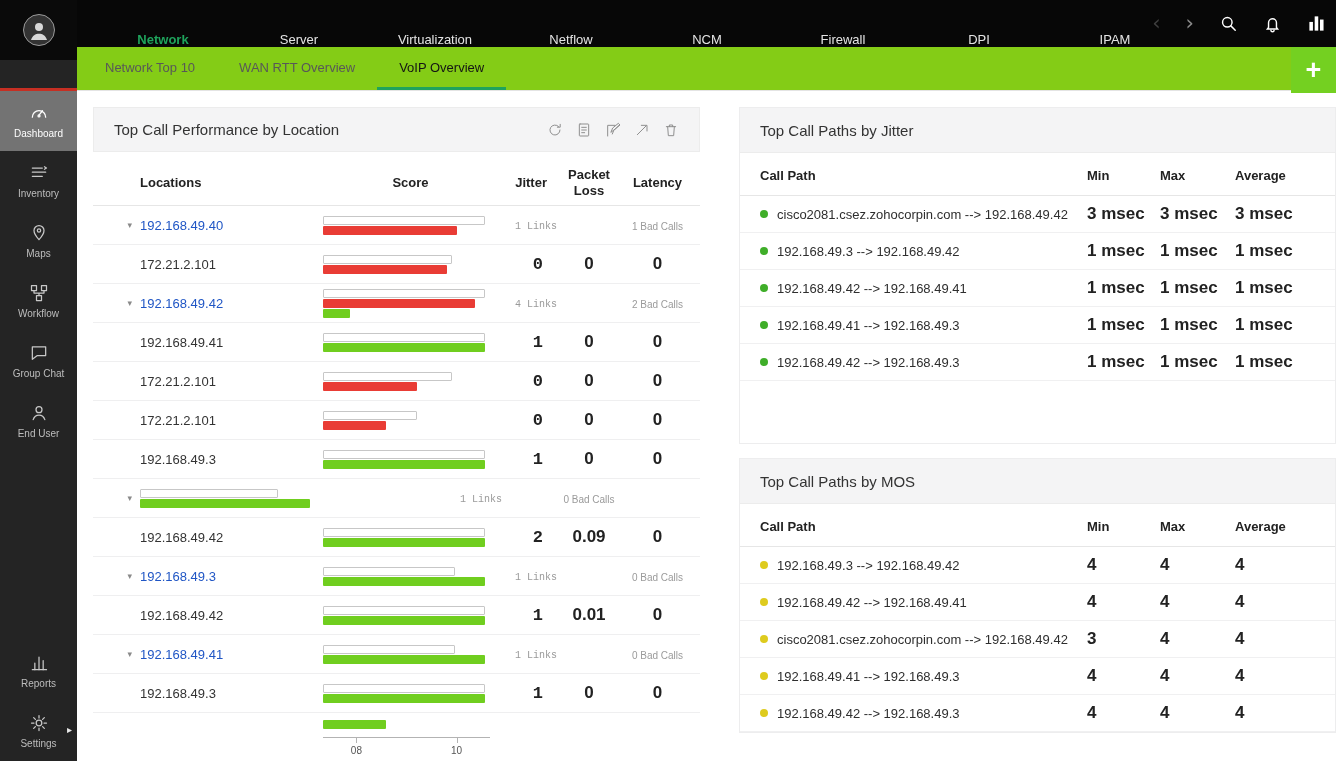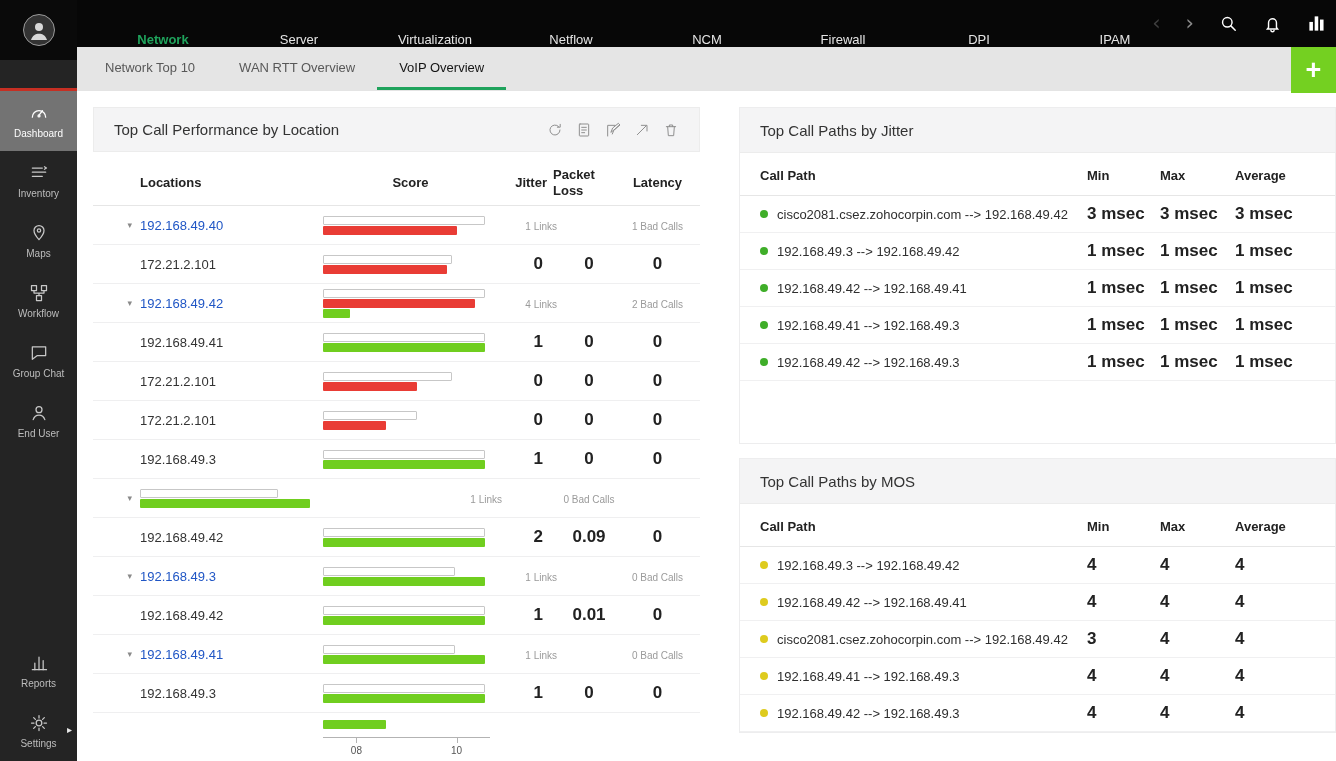--- a/index.html
+++ b/index.html
@@ -29,52 +29,52 @@
 
   .topnav{height:47px;flex-shrink:0;background:#070707;display:flex;align-items:flex-end;padding-left:18px;position:relative;}
   .nav-item{width:136px;text-align:center;font-size:13px;color:#e4e4e4;cursor:pointer;white-space:nowrap;}
   .nav-item.active{color:var(--accent-green);font-weight:bold;}
   .nav-right{position:absolute;right:10px;top:0;height:47px;display:flex;align-items:center;gap:25px;}
   .chev{font-size:21px;line-height:1;cursor:pointer;color:#8a8a8a;font-family:"DejaVu Sans",sans-serif;}
   .chev.dim{color:#3e3e3e;}
   .nav-ic svg{width:19px;height:19px;stroke:#fff;fill:none;stroke-width:1.8;stroke-linecap:round;display:block;cursor:pointer;}
   .nav-ic.filled svg{fill:#fff;stroke:none;}
 
-  .tabbar{height:44px;flex-shrink:0;background:#e5e5e5;border-bottom:1px solid #e4e4e4;display:flex;align-items:stretch;padding-left:6px;position:relative;}
+  .tabbar{height:44px;flex-shrink:0;background:#84cc16;border-bottom:1px solid #e4e4e4;display:flex;align-items:stretch;padding-left:6px;position:relative;}
   .tab{padding:0 22px;display:flex;align-items:center;font-size:13px;color:#585858;cursor:pointer;border-bottom:3px solid transparent;white-space:nowrap;}
   .tab.active{color:#141414;border-bottom-color:var(--accent-green);}
   .add-btn{position:absolute;right:0;top:0;width:45px;height:46px;background:var(--plus-green);color:#fff;border:none;font-size:27px;font-weight:bold;line-height:44px;text-align:center;cursor:pointer;font-family:"Liberation Sans",sans-serif;}
 
   .content{flex:1;display:flex;gap:39px;padding:16px 0 0 16px;background:#fff;overflow:hidden;}
 
   .panel-head{height:45px;background:#f4f4f5;border:1px solid #ececec;display:flex;align-items:center;justify-content:space-between;padding:0 20px;font-size:15px;color:#333;}
   .tools{display:flex;gap:13px;align-items:center;}
   .tool{width:16px;height:16px;cursor:pointer;}
   .tool svg{width:16px;height:16px;stroke:#8f8f8f;fill:none;stroke-width:1.5;stroke-linecap:round;stroke-linejoin:round;display:block;}
 
   
   .left-panel{width:607px;flex-shrink:0;}
   .lgrid{display:grid;grid-template-columns:47px 183px 175px 55px 72px 65px;}
   .loc-header{padding:15px 0 7px;border-bottom:1px solid #e6e6e6;font-size:13px;font-weight:bold;color:#222;align-items:center;}
   .th-score{text-align:center;}
   .th-jitter{text-align:right;padding-right:6px;}
-  .th-loss{text-align:left;line-height:1.2;}
+  .th-loss{text-align:center;line-height:1.2;}
   .th-lat{text-align:center;}
   .loc-row{min-height:39px;align-items:center;border-bottom:1px solid #efeff0;}
   .loc-row.partial{min-height:22px;border-bottom:none;}
   .expander{text-align:right;padding-right:8px;color:#8a8a8a;font-size:9px;cursor:pointer;}
   .loc-name{font-size:13px;color:#333;word-break:break-all;padding-right:6px;}
   .loc-name.link{color:var(--link-blue);cursor:pointer;}
   .score-cell{padding-right:8px;}
   .bar{height:9px;margin:1px 0;border-radius:1px;}
   .bar.outline{border:1px solid #c7c7c7;background:#fff;}
   .bar.red{background:var(--bar-red);}
   .bar.green{background:var(--bar-green);}
   .num{font-size:17px;font-weight:bold;color:#222;}
-  .cell-jitter{text-align:right;padding-right:10px;}
+  .cell-jitter{text-align:right;padding-right:10px;font-family:Liberation Mono, monospace;}
   .cell-loss{text-align:center;}
   .cell-lat{text-align:center;}
   .links-label,.bad-label{font-size:10px;color:#9a9a9a;white-space:nowrap;}
   .links-label{margin-right:-14px;}
   .axis-row{margin-top:2px;}
   .axis{grid-column:3;position:relative;height:26px;border-top:1px solid #b3b3b3;margin-right:8px;}
   .tick{position:absolute;top:0;width:1px;height:5px;background:#b3b3b3;}
   .tick-label{position:absolute;top:7px;font-size:10px;color:#555;transform:translateX(-50%);}
 
   

